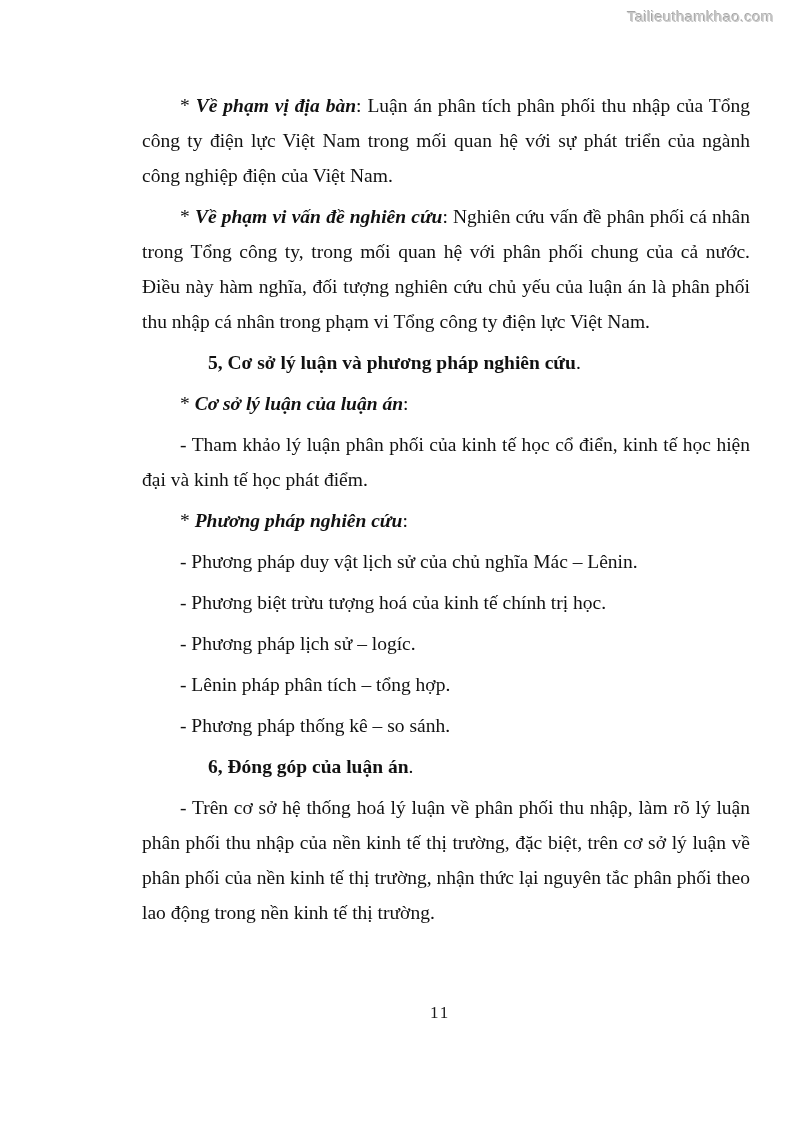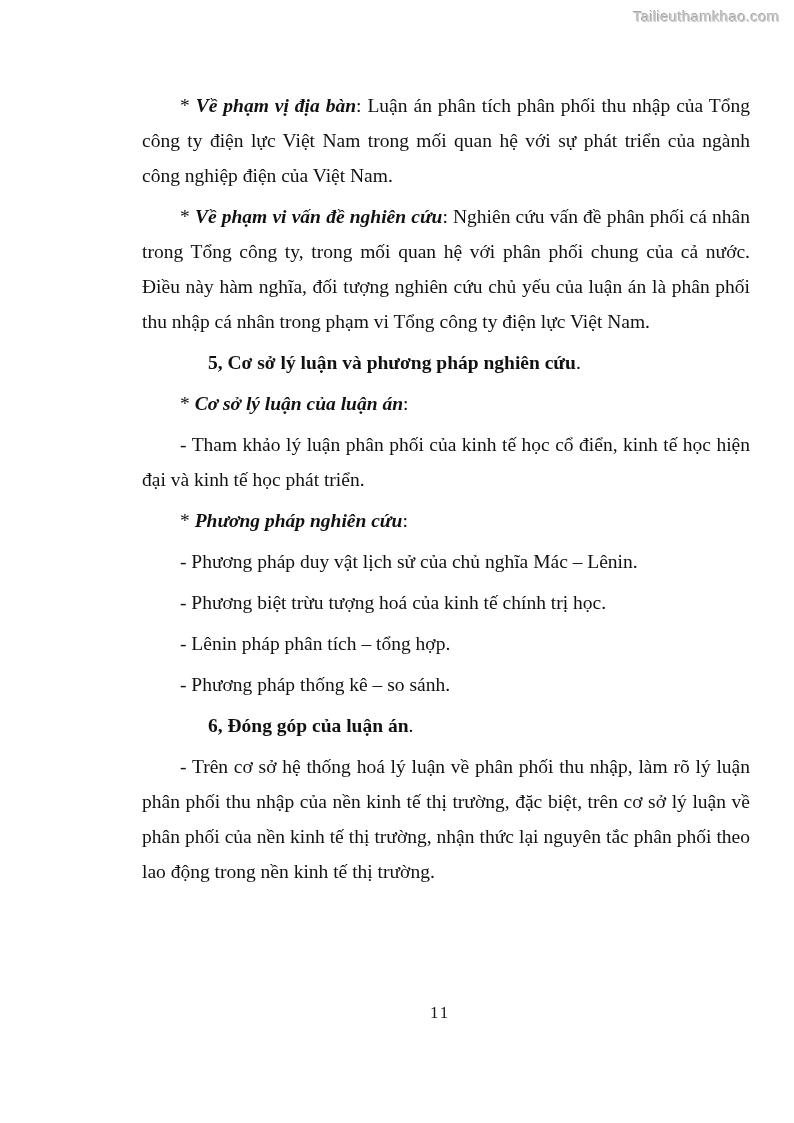--- a/index.html
+++ b/index.html
@@ -6,21 +6,21 @@
   body {
     width: 794px; height: 1123px;
     background: #ffffff;
     position: relative;
     font-family: "Liberation Serif", "DejaVu Serif", serif;
     color: #111111;
     overflow: hidden;
   }
   .watermark {
     position: absolute;
-    top: 8px; right: 14px;
+    top: 8px; right: 20px;
     font-family: "Liberation Sans", "DejaVu Sans", sans-serif;
     font-size: 15px;
     color: #c6c6c6;
     text-shadow: -1px -1px 0 #a5a5a5, 1px 1px 0 #ffffff;
     letter-spacing: 0.3px;
     user-select: none;
   }
   .content {
     position: absolute;
     left: 142px; top: 88px;
@@ -47,23 +47,24 @@
 </head>
 <body>
 
 <div class="watermark">Tailieuthamkhao.com</div>
 
 <div class="content" id="doc-content">
     <div class="para"><span>* </span><span class="bi">Về phạm vị địa bàn</span><span>: Luận án phân tích phân phối thu nhập của Tổng công ty điện lực Việt Nam trong mối quan hệ với sự phát triển của ngành công nghiệp điện của Việt Nam.</span></div>
     <div class="para"><span>* </span><span class="bi">Về phạm vi vấn đề nghiên cứu</span><span>: Nghiên cứu vấn đề phân phối cá nhân trong Tổng công ty, trong mối quan hệ với phân phối chung của cả nước. Điều này hàm nghĩa, đối tượng nghiên cứu chủ yếu của luận án là phân phối thu nhập cá nhân trong phạm vi Tổng công ty điện lực Việt Nam.</span></div>
     <div class="para"><span class="b">5, Cơ sở lý luận và phương pháp nghiên cứu</span><span>.</span></div>
     <div class="para"><span>* </span><span class="bi">Cơ sở lý luận của luận án</span><span>:</span></div>
-    <div class="para"><span>- Tham khảo lý luận phân phối của kinh tế học cổ điển, kinh tế học hiện đại và kinh tế học phát triển.</span></div>
+    <div class="para"><span>- Tham khảo lý luận phân phối của kinh tế học cổ điển, kinh tế học hiện đại và kinh tế học phát điểm.</span></div>
     <div class="para"><span>* </span><span class="bi">Phương pháp nghiên cứu</span><span>:</span></div>
     <div class="para"><span>- Phương pháp duy vật lịch sử của chủ nghĩa Mác – Lênin.</span></div>
     <div class="para"><span>- Phương biệt trừu tượng hoá của kinh tế chính trị học.</span></div>
+    <div class="para"><span>- Phương pháp lịch sử – logíc.</span></div>
     <div class="para"><span>- Lênin pháp phân tích – tổng hợp.</span></div>
     <div class="para"><span>- Phương pháp thống kê – so sánh.</span></div>
     <div class="para"><span class="b">6, Đóng góp của luận án</span><span>.</span></div>
     <div class="para"><span>- Trên cơ sở hệ thống hoá lý luận về phân phối thu nhập, làm rõ lý luận phân phối thu nhập của nền kinh tế thị trường, đặc biệt, trên cơ sở lý luận về phân phối của nền kinh tế thị trường, nhận thức lại nguyên tắc phân phối theo lao động trong nền kinh tế thị trường.</span></div>
   </div>
 
 <div class="page-number">11</div>
 
 </body></html>

